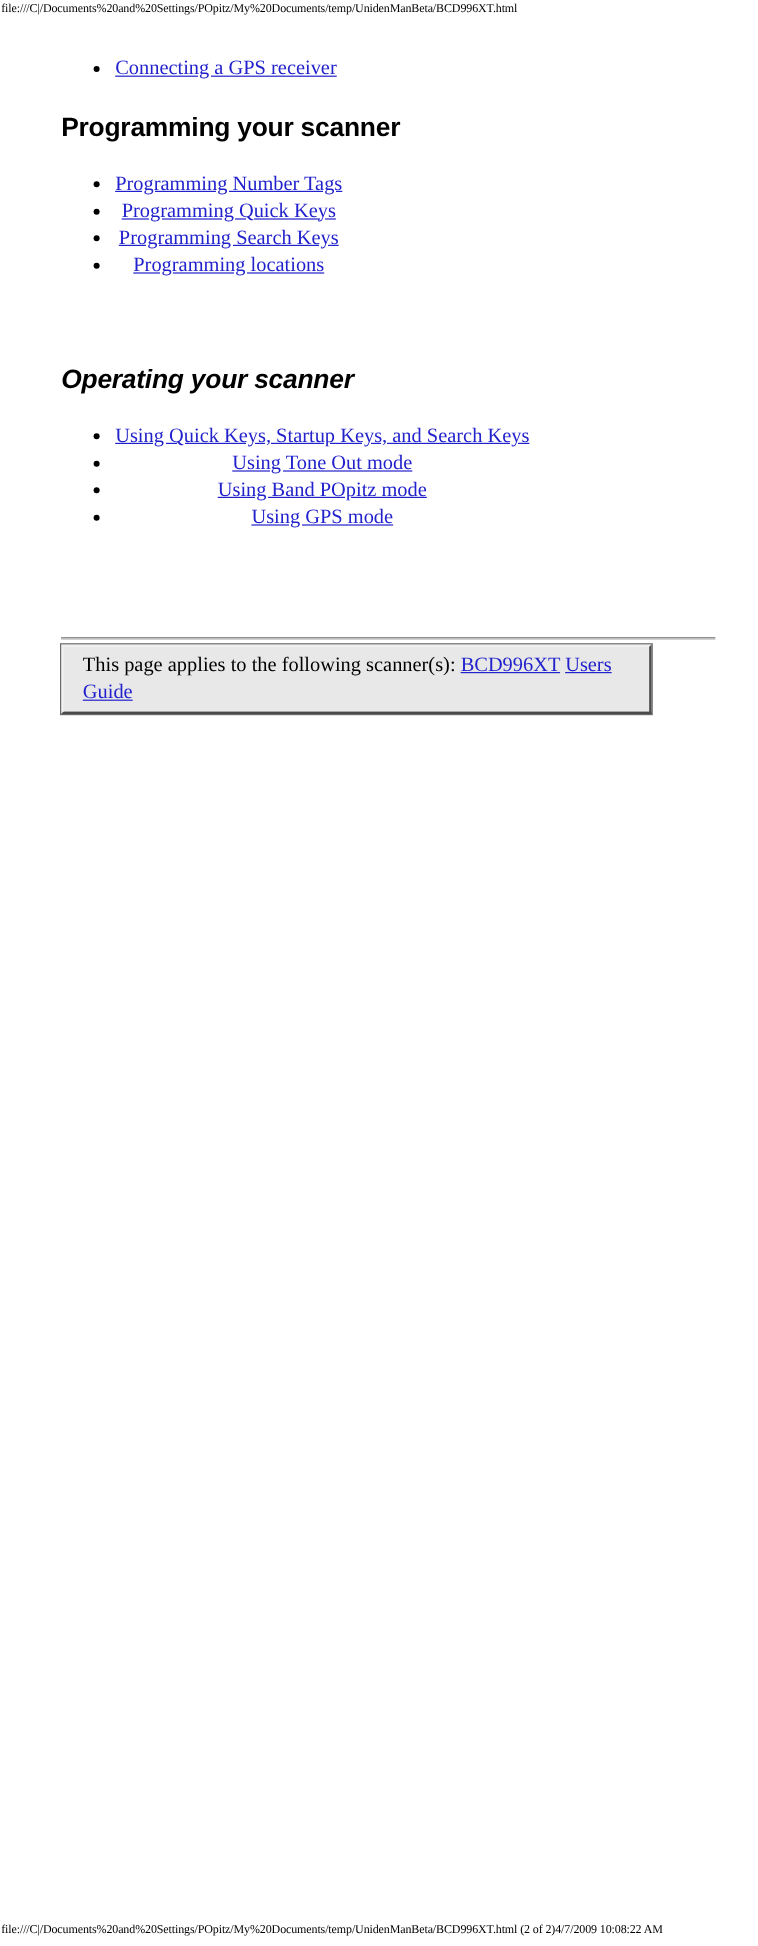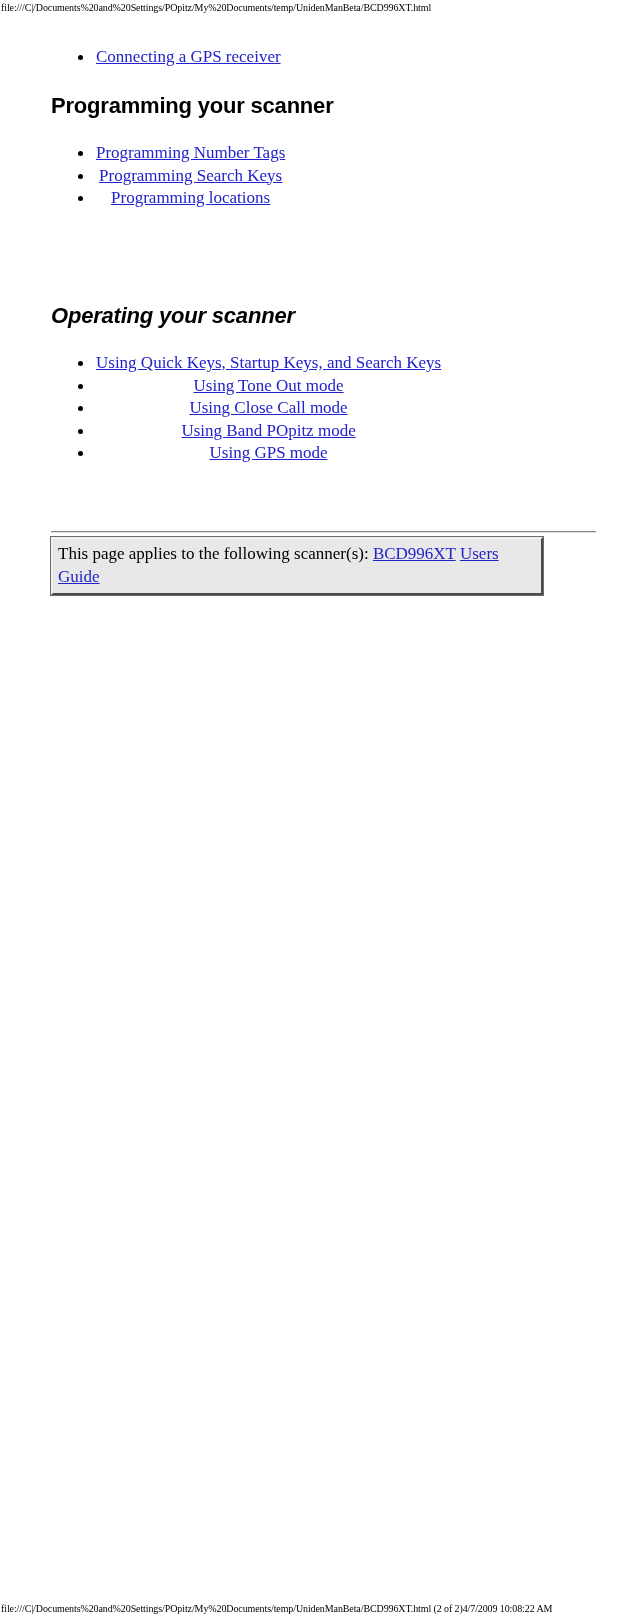--- a/index.html
+++ b/index.html
@@ -121,21 +121,21 @@
   .note-box {
     position: absolute;
     left: 51px;
     top: 537px;
     width: 492px;
     box-sizing: border-box;
     background: #e8e8e8;
     border: 2px solid;
     border-color: #f0f0f0 #4a4a4a #4a4a4a #f0f0f0;
     outline: 1px solid #6b6b6b;
-    padding: 4px 5px 5px 5px;
+    padding: 4px 5px 5px 16px;
     font-size: 17px;
     line-height: 22.5px;
     color: #000000;
   }
   .note-box a.doc-link { color: #2222cc; }
 </style>
 </head>
 <body>
 
 <div class="path-strip" id="page-header-path">file:///C|/Documents%20and%20Settings/POpitz/My%20Documents/temp/UnidenManBeta/BCD996XT.html</div>
@@ -151,42 +151,42 @@
 
   <h2 class="section-heading" id="heading-programming">Programming your scanner</h2>
 
   <ul class="link-list" id="list-programming">
     <li>
       <span class="bullet"></span>
       <a class="doc-link" href="#">Programming Number Tags</a>
     </li>
     <li>
       <span class="bullet"></span>
+      <a class="doc-link" href="#">Programming Quick Keys</a>
+    </li>
+    <li>
+      <span class="bullet"></span>
       <a class="doc-link" href="#">Programming Search Keys</a>
     </li>
     <li>
       <span class="bullet"></span>
       <a class="doc-link" href="#">Programming locations</a>
     </li>
   </ul>
 
   <h2 class="section-heading" id="heading-operating">Operating your scanner</h2>
 
   <ul class="link-list" id="list-operating">
     <li>
       <span class="bullet"></span>
       <a class="doc-link" href="#">Using Quick Keys, Startup Keys, and Search Keys</a>
     </li>
     <li>
       <span class="bullet"></span>
       <a class="doc-link" href="#">Using Tone Out mode</a>
-    </li>
-    <li>
-      <span class="bullet"></span>
-      <a class="doc-link" href="#">Using Close Call mode</a>
     </li>
     <li>
       <span class="bullet"></span>
       <a class="doc-link" href="#">Using Band POpitz mode</a>
     </li>
     <li>
       <span class="bullet"></span>
       <a class="doc-link" href="#">Using GPS mode</a>
     </li>
   </ul>

